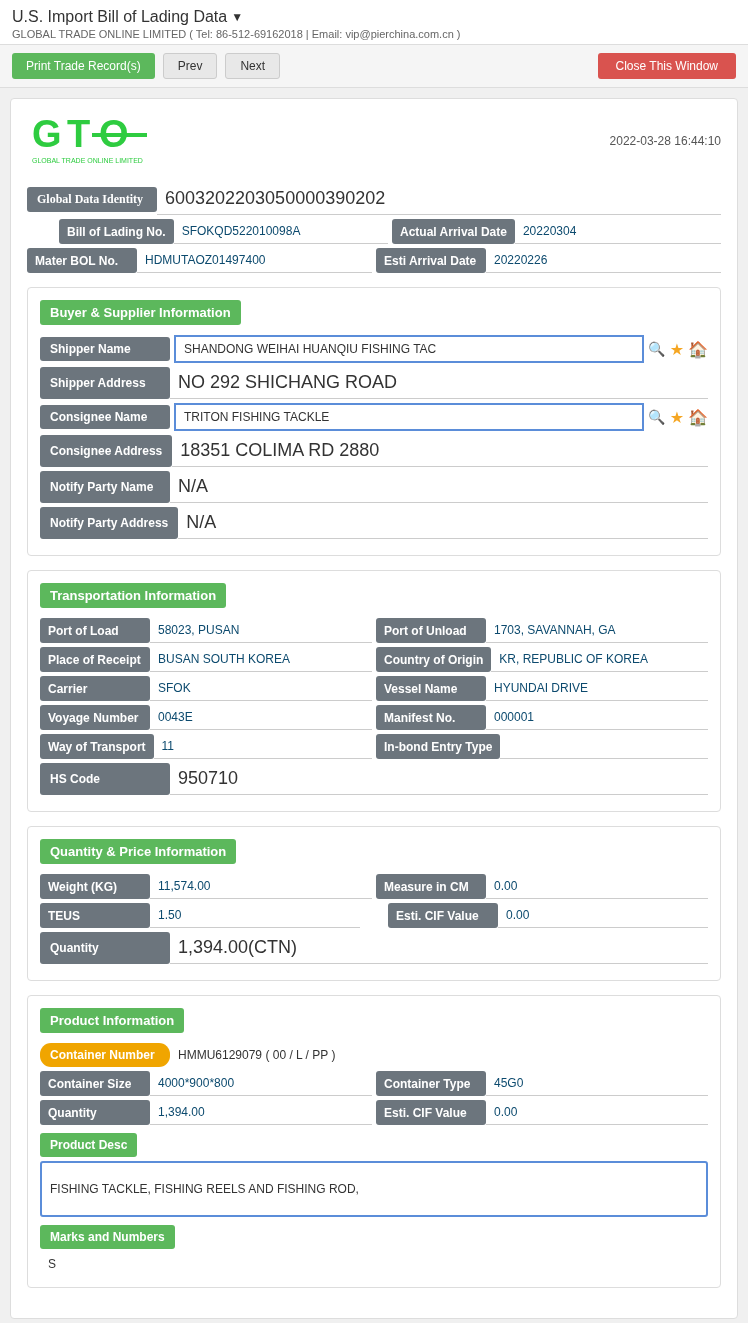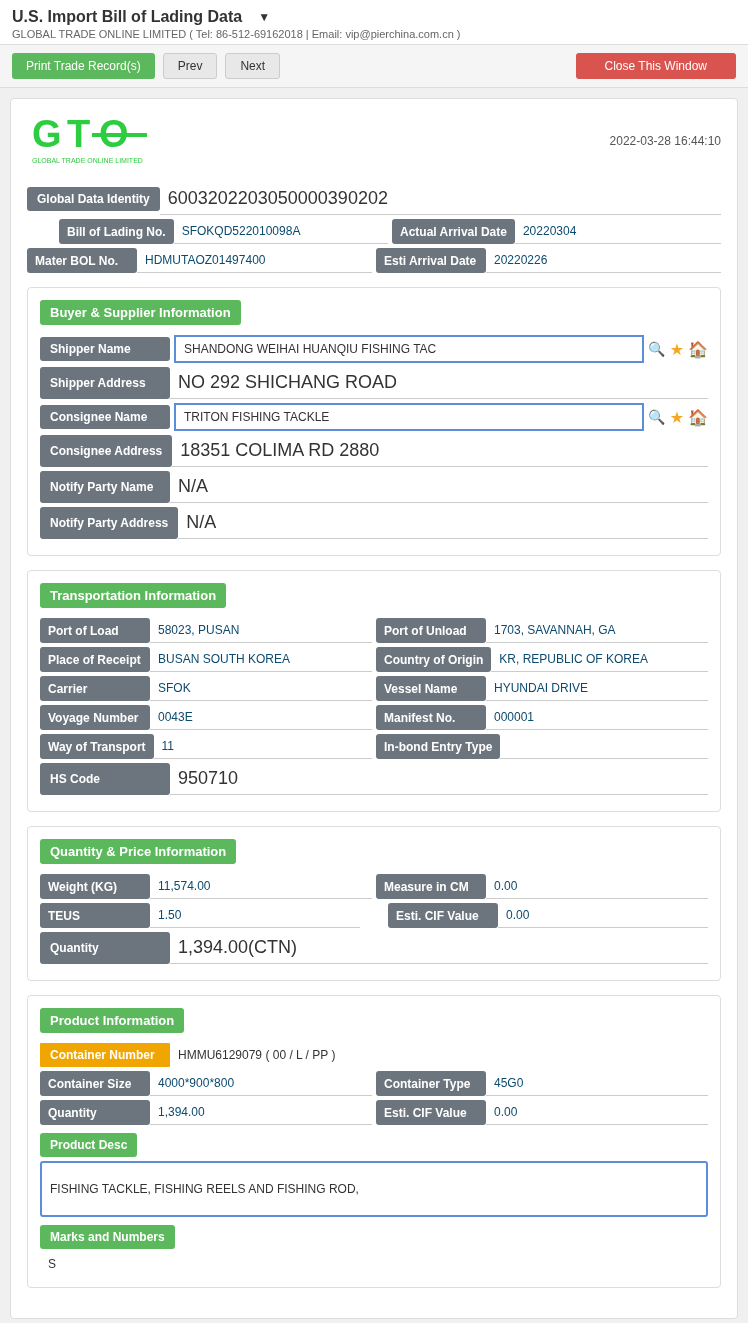--- a/index.html
+++ b/index.html
@@ -1,25 +1,25 @@
 <!DOCTYPE html>
 <html><head>
   <meta charset="utf-8">
   <style>
     * { box-sizing: border-box; margin: 0; padding: 0; }
     body { font-family: Arial, sans-serif; font-size: 12px; background: #f0f0f0; color: #333; width: 748px; }
     
     .page-header { background: #fff; padding: 8px 12px 4px 12px; border-bottom: 1px solid #ddd; }
-    .page-title { font-size: 16px; font-weight: bold; color: #333; display: flex; align-items: center; gap: 16px; }
+    .page-title { font-size: 16px; font-weight: normal; color: #333; display: flex; align-items: center; gap: 4px; }
     .page-subtitle { font-size: 11px; color: #666; margin-top: 2px; }
     
     .toolbar { background: #f5f5f5; padding: 8px 12px; display: flex; align-items: center; gap: 8px; border-bottom: 1px solid #ddd; }
     .btn-print { background: #5cb85c; color: #fff; border: none; padding: 6px 14px; border-radius: 3px; cursor: pointer; font-size: 12px; }
     .btn-nav { background: #e8e8e8; color: #333; border: 1px solid #ccc; padding: 5px 14px; border-radius: 3px; cursor: pointer; font-size: 12px; }
-    .btn-close { background: #d9534f; color: #fff; border: none; padding: 6px 29px; border-radius: 3px; cursor: pointer; font-size: 12px; margin-left: auto; }
+    .btn-close { background: #d9534f; color: #fff; border: none; padding: 6px 18px; border-radius: 3px; cursor: pointer; font-size: 12px; margin-left: auto; }
     
     .main-content { background: #fff; margin: 10px; padding: 16px; border: 1px solid #ddd; border-radius: 4px; }
     
     .logo-row { display: flex; justify-content: space-between; align-items: center; margin-bottom: 16px; }
     .logo-box { display: flex; flex-direction: column; align-items: flex-start; }
     .timestamp { font-size: 12px; color: #555; }
     
     .section-title { background: #5cb85c; color: #fff; font-weight: bold; font-size: 13px; padding: 5px 10px; border-radius: 3px; display: inline-block; margin-bottom: 10px; }
     .section-box { border: 1px solid #ddd; border-radius: 4px; padding: 12px; margin-bottom: 14px; }
     
@@ -33,21 +33,21 @@
     .grid-value { flex: 1; padding: 5px 8px; border-bottom: 1px solid #ccc; font-size: 12px; color: #0c4a6e; display: flex; align-items: center; }
     
     .shipper-row { display: flex; align-items: center; margin-bottom: 4px; }
     .shipper-label { background: #6c757d; color: #fff; font-weight: bold; padding: 5px 10px; border-radius: 3px; white-space: nowrap; min-width: 130px; font-size: 12px; display: flex; align-items: center; }
     .shipper-value { flex: 1; padding: 5px 8px; border: 2px solid #5b8dd9; border-radius: 0; font-size: 12px; color: #333; display: flex; align-items: center; margin: 0 4px; }
     .action-icons { display: flex; gap: 4px; align-items: center; }
     .icon-search { font-size: 14px; cursor: pointer; }
     .icon-star { color: #f5a623; font-size: 16px; cursor: pointer; }
     .icon-home { color: #e85; font-size: 16px; cursor: pointer; }
     
-    .container-num-label { background: #f0a500; color: #fff; font-weight: bold; padding: 5px 10px; border-radius: 1px; font-size: 12px; display: inline-flex; align-items: center; min-width: 130px; }
+    .container-num-label { background: #f0a500; color: #fff; font-weight: bold; padding: 5px 10px; border-radius: 11px; font-size: 12px; display: inline-flex; align-items: center; min-width: 130px; }
     .container-num-value { padding: 5px 8px; font-size: 12px; color: #333; }
     .container-row { display: flex; align-items: center; margin-bottom: 4px; }
     
     .product-desc-label { background: #5cb85c; color: #fff; font-weight: bold; padding: 5px 10px; border-radius: 3px; font-size: 12px; display: inline-block; margin-bottom: 4px; }
     .product-desc-value { padding: 19px 8px; font-size: 12px; color: #333; border: 2px solid #5b8dd9; border-radius: 3px; display: block; margin-bottom: 8px; }
     
     .marks-label { background: #5cb85c; color: #fff; font-weight: bold; padding: 5px 10px; border-radius: 3px; font-size: 12px; display: inline-block; margin-bottom: 4px; }
     .marks-value { padding: 4px 8px; font-size: 12px; color: #333; }
   </style>
 </head>
@@ -83,21 +83,21 @@
 
         <rect x="65" y="18" width="55" height="4" fill="#2ecc40"></rect>
 
         <text x="5" y="48" font-size="7" fill="#2ecc40" font-family="Arial">GLOBAL TRADE ONLINE LIMITED</text>
       </svg>
     </div>
     <div class="timestamp">2022-03-28 16:44:10</div>
   </div>
 
   <div style="margin-bottom:4px; display:flex; align-items:center;">
-    <span class="field-label" style="min-width:130px;">Global Data Identity</span>
+    <span class="field-label" style="min-width:130px;font-family:Liberation Serif, serif;">Global Data Identity</span>
     <span class="field-value">6003202203050000390202</span>
   </div>
 
   <div class="two-col-grid" style="margin-bottom:4px;padding-left:32px;">
     <div class="grid-field">
       <span class="grid-label">Bill of Lading No.</span>
       <span class="grid-value">SFOKQD522010098A</span>
     </div>
     <div class="grid-field">
       <span class="grid-label">Actual Arrival Date</span>

